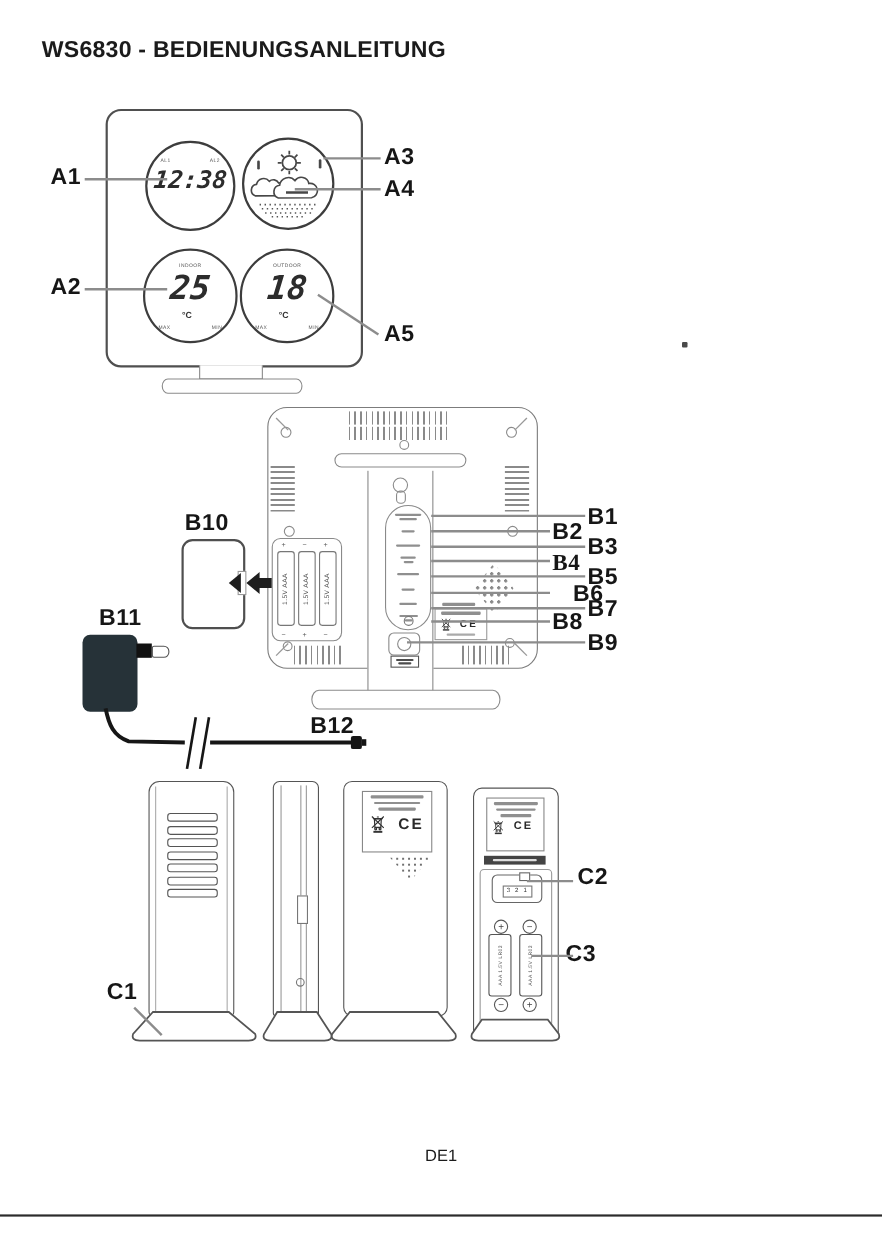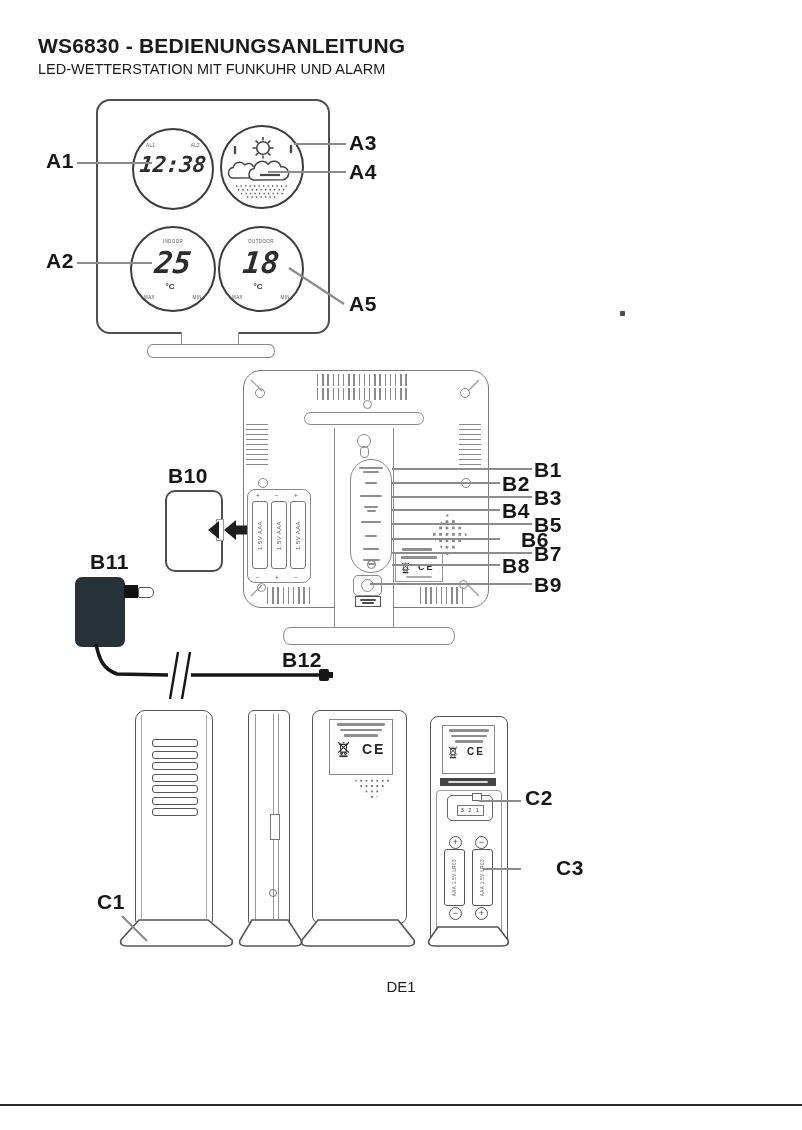--- a/index.html
+++ b/index.html
@@ -29,21 +29,20 @@
            background-size:5.4px 5.4px;clip-path:polygon(0 0,100% 0,50% 100%);}
   .ce{font-weight:600;letter-spacing:2px;color:#2a2a2a;}
   svg.overlay{position:absolute;left:0;top:0;pointer-events:none;}
 </style>
 </head>
 <body>
 
 <div id="canvas">
 
   <div class="abs" style="left:38px;top:34px;font-size:21px;font-weight:bold;letter-spacing:.2px;">WS6830 - BEDIENUNGSANLEITUNG</div>
-  <div class="abs" style="left:38px;top:61px;font-size:14.5px;">LED-WETTERSTATION MIT FUNKUHR UND ALARM</div>
 
   <div class="abs" style="left:0;top:0;width:0;height:0;">
     <div class="abs" style="left:96px;top:99px;width:230px;height:231px;border:2px solid #4f4f4f;border-radius:14px;background:#fff;"></div>
     <div class="abs" style="left:181px;top:332px;width:56px;height:12px;border:1.5px solid #8a8a8a;border-top:none;background:#fff;"></div>
     <div class="abs outline" style="left:147px;top:344px;width:126px;height:12px;border-radius:8px/10px;"></div>
 
     <div class="circle-display" style="left:132px;top:128px;width:78px;height:78px;">
       <div class="abs" style="left:12px;right:12px;top:13px;display:flex;justify-content:space-between;">
         <span class="microtext">AL1</span>
         <span class="microtext">AL2</span>
@@ -215,21 +214,21 @@
     <div class="abs vent-v" style="left:420px;top:587px;width:44px;height:17px;"></div>
     <div class="abs outline" style="left:283px;top:627px;width:170px;height:16px;border-radius:10px/13px;"></div>
 
     <div class="abs" style="left:75px;top:577px;width:50px;height:70px;background:#263238;border-radius:7px;"></div>
     <div class="abs" style="left:124px;top:585px;width:14px;height:13px;background:#111;"></div>
     <div class="abs" style="left:138px;top:587px;width:14px;height:9px;border:1.5px solid #555;border-radius:2px 5px 5px 2px;background:#fff;"></div>
 
     <div class="callout" style="left:534px;top:458px;">B1</div>
     <div class="callout" style="left:502px;top:472px;">B2</div>
     <div class="callout" style="left:534px;top:486px;">B3</div>
-    <div class="callout" style="left:502px;top:499px;">B4</div>
+    <div class="callout" style="left:502px;top:499px;font-family:Liberation Serif, serif;">B4</div>
     <div class="callout" style="left:534px;top:513px;">B5</div>
     <div class="callout" style="left:521px;top:528px;">B6</div>
     <div class="callout" style="left:534px;top:542px;">B7</div>
     <div class="callout" style="left:502px;top:554px;">B8</div>
     <div class="callout" style="left:534px;top:573px;">B9</div>
     <div class="callout" style="left:168px;top:464px;">B10</div>
     <div class="callout" style="left:90px;top:550px;">B11</div>
     <div class="callout" style="left:282px;top:648px;">B12</div>
   </div>
 
@@ -317,24 +316,24 @@
         </div>
       <div class="batt" style="left:41px;top:132px;width:19px;height:55px;border-color:#555;">
         <span class="batt-text" style="font-size:4.6px;">AAA 1.5V LR03</span>
         </div>
       <div class="pol" style="left:18px;top:190px;">−</div>
       <div class="pol" style="left:44px;top:190px;">+</div>
     </div>
 
     <div class="callout" style="left:97px;top:890px;">C1</div>
     <div class="callout" style="left:525px;top:786px;">C2</div>
-    <div class="callout" style="left:556px;top:856px;">C3</div>
+    <div class="callout" style="left:514px;top:856px;">C3</div>
   </div>
 
-  <div class="abs" style="left:0;top:978px;width:802px;text-align:center;font-size:15px;">DE1</div>
+  <div class="abs" style="left:0;top:1042px;width:802px;text-align:center;font-size:15px;">DE1</div>
   <div class="abs" style="left:0;top:1104px;width:802px;height:2px;background:#2b2b2b;"></div>
 
   <svg class="overlay" width="802" height="1130" viewBox="0 0 802 1130">
 
     <g fill="#fff" stroke="#555" stroke-width="1.6">
       <path d="M139,920 L121,940 Q119,946 127,946 L226,946 Q234,946 232,940 L208,920 Z"></path>
       <path d="M252,920 L240,940 Q238,946 246,946 L295,946 Q303,946 301,940 L288,920 Z"></path>
       <path d="M318,920 L302,940 Q300,946 308,946 L408,946 Q416,946 414,940 L398,920 Z"></path>
       <path d="M438,927 L429,940 Q427,946 435,946 L502,946 Q510,946 508,940 L498,927 Z"></path>
     </g>

